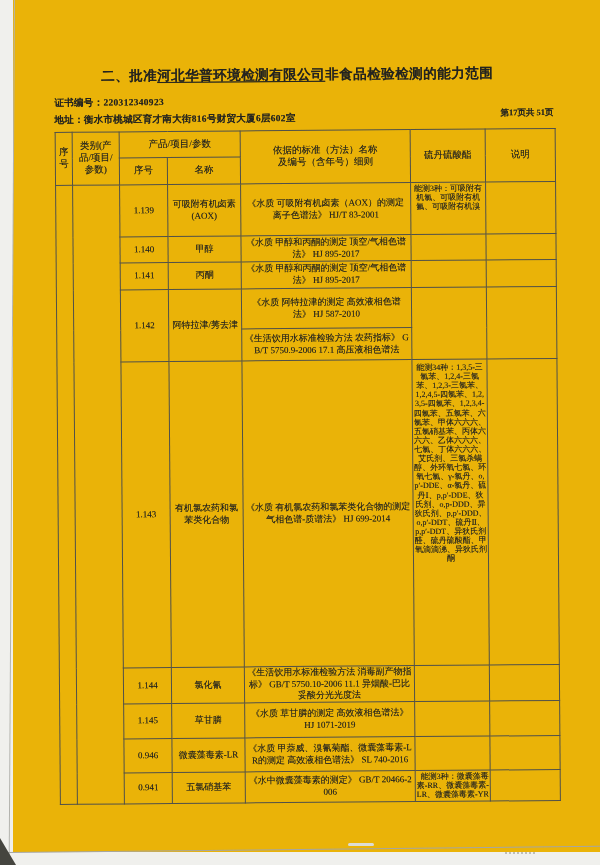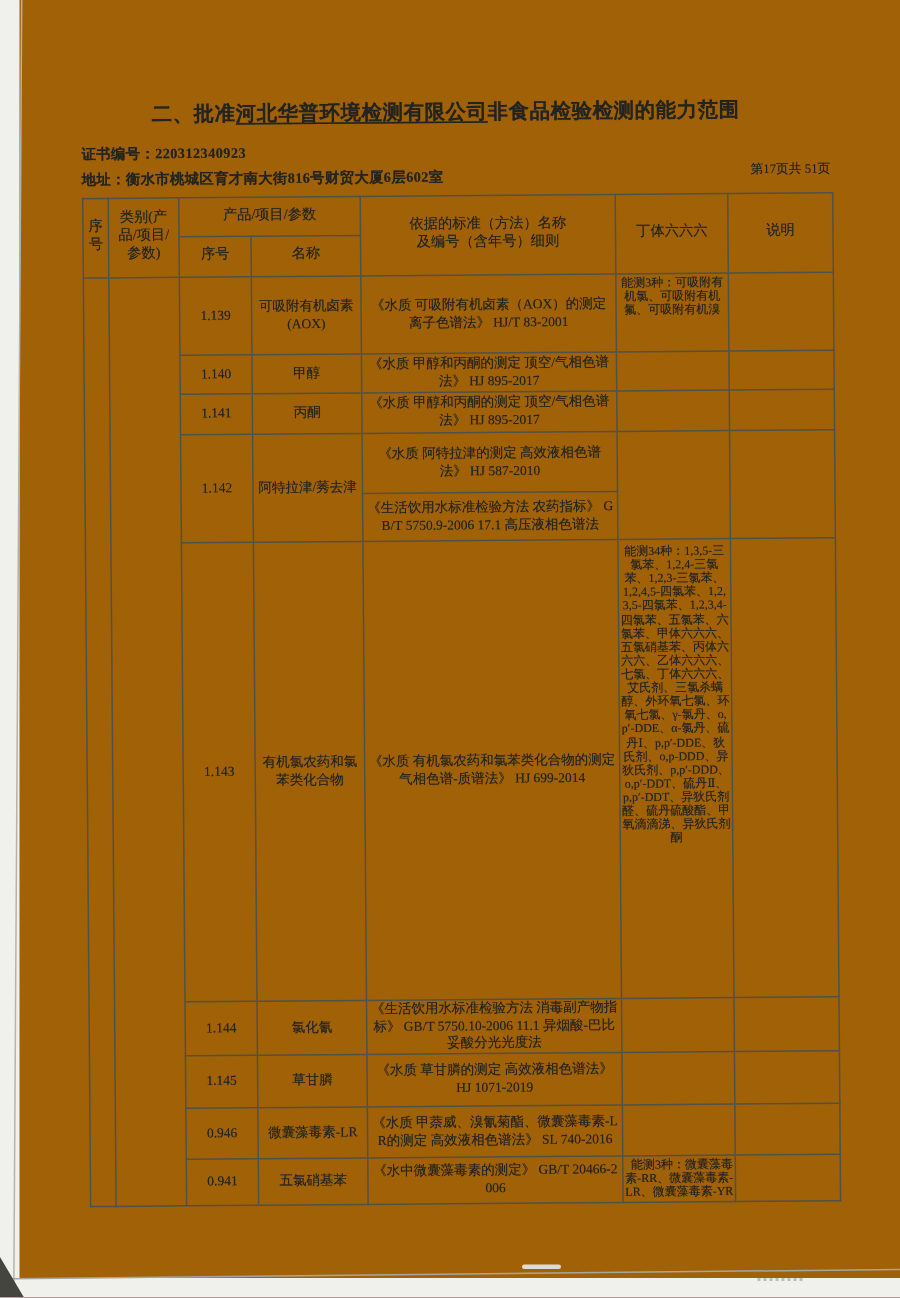--- a/index.html
+++ b/index.html
@@ -1,39 +1,39 @@
 <!DOCTYPE html>
 <html><head>
 <meta charset="utf-8">
 <style>
   html,body{margin:0;padding:0;}
   body{width:600px;height:865px;overflow:hidden;background:#e9e9e6;
        font-family:"Liberation Serif","DejaVu Serif",serif;}
-  .sheet{position:relative;width:600px;height:865px;background:#a16207;overflow:hidden;}
+  .sheet{position:relative;width:600px;height:865px;background:#eab308;overflow:hidden;}
   
   .strip-left{position:absolute;left:0;top:0;width:13px;height:100%;background:#f0f0ed;}
   .edge-left{position:absolute;left:14px;top:-6px;width:1px;height:880px;background:#b3b3ae;
              transform:rotate(0.35deg);transform-origin:top left;}
   .strip-bottom{position:absolute;left:0;top:852px;width:100%;height:13px;background:#f0f0ed;}
   .edge-bottom{position:absolute;left:8px;top:852px;width:600px;height:1px;background:#a6a6a1;
                transform:rotate(-0.6deg);transform-origin:left center;}
   .corner-dark{position:absolute;left:0;top:838px;width:16px;height:27px;background:#45453f;
                clip-path:polygon(0 0,100% 100%,0 100%);}
   .dots{position:absolute;left:505px;top:852px;width:30px;height:3px;border-top:2px dotted #a8a8a2;opacity:.7;}
   .smudge{position:absolute;left:348px;top:843px;width:26px;height:3px;background:#dcdcd6;border-radius:2px;}
   
   .content{position:absolute;inset:0;transform:rotate(-0.45deg);color:#23231f;
            text-shadow:0 0 .5px rgba(40,40,35,.55);}
   .title{position:absolute;top:66px;left:0;right:0;text-align:center;
          font-size:13.5px;font-weight:bold;letter-spacing:.5px;}
   .title .uline{text-decoration:underline;text-underline-offset:2px;}
   .meta{position:absolute;left:57px;font-size:9.5px;font-weight:600;letter-spacing:.3px;}
   .cert{top:95px;}
   .addr{top:112px;}
-  .pagemark{position:absolute;right:44px;top:109px;font-size:8.5px;font-weight:normal;}
+  .pagemark{position:absolute;right:44px;top:109px;font-size:8.5px;font-weight:bold;}
   table{position:absolute;top:130px;left:57px;width:500px;border-collapse:collapse;table-layout:fixed;}
   td{border:1px solid #51514a;padding:0 2px;text-align:center;vertical-align:middle;
      font-size:9px;line-height:1.25;word-break:break-all;overflow:visible;}
   td.hdr{font-size:9.5px;}
   td.pre{white-space:pre-line;}
   td.std{font-size:9px;line-height:1.3;}
   td.limit{font-size:8px;line-height:1.14;padding:1px;vertical-align:top;}
   .box306{height:300px;overflow:visible;padding-top:2px;}
   .box28{height:27px;overflow:visible;text-align:right;}
 </style>
@@ -68,21 +68,21 @@
           <col style="width:75px">
           <col style="width:70px">
       </colgroup>
       <tbody>
           <tr style="height:26px">
         <td class="hdr" rowspan="2">序号</td>
         <td class="hdr" rowspan="2">类别(产品/项目/参数)</td>
         <td class="hdr" colspan="2">产品/项目/参数</td>
         <td class="hdr pre" rowspan="2">依据的标准（方法）名称
 及编号（含年号）细则</td>
-        <td class="hdr" rowspan="2">丁体六六六</td>
+        <td class="hdr" rowspan="2">硫丹硫酸酯</td>
         <td class="hdr" rowspan="2">说明</td>
       </tr>
       <tr style="height:27px">
         <td class="hdr">序号</td>
         <td class="hdr">名称</td>
       </tr>
 
       <tr style="height:52px">
         <td rowspan="10"></td>
         <td rowspan="10"></td>

